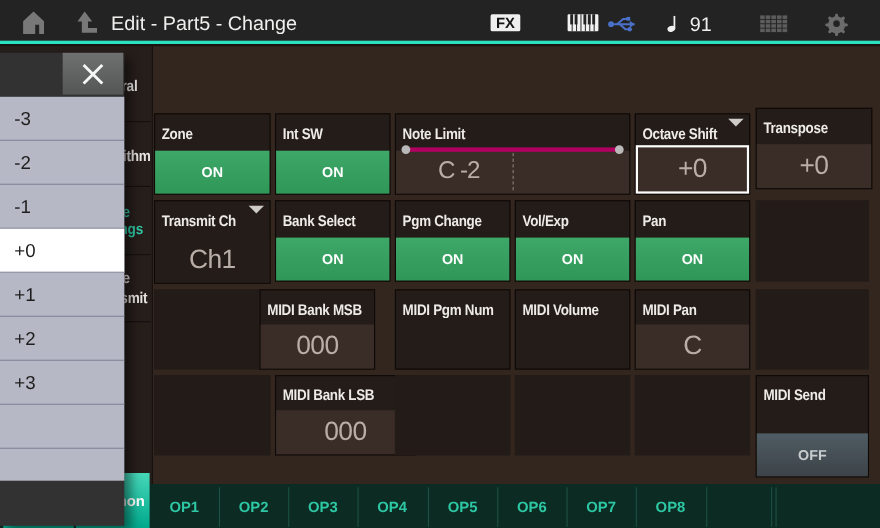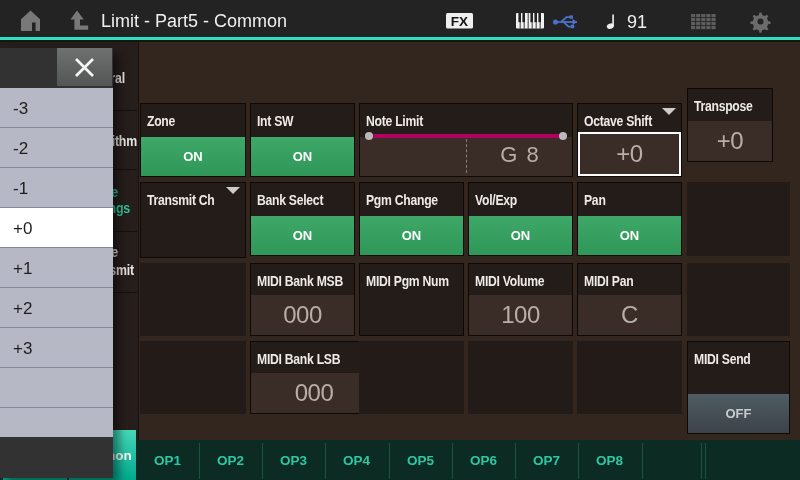--- a/index.html
+++ b/index.html
@@ -37,21 +37,21 @@
   #list{position:absolute;left:0;top:40px;width:113px;height:349px;background:#b6b9c5}
   .li{position:absolute;left:0;width:113px;height:40px;line-height:41px;padding-left:13px;box-sizing:border-box;font-size:17px;color:#1e1e1e;border-bottom:1px solid #82869a}
   .lisel{background:#ffffff}
 </style>
 </head>
 <body>
 
 <div id="topbar"></div>
 <div id="teal"></div>
 <div id="underteal"></div>
-<div id="title">Limit - Part5 - Common</div>
+<div id="title">Edit - Part5 - Change</div>
 <svg class="abs" style="left:0;top:0" width="800" height="37" viewBox="0 0 800 37">
   <path d="M30.5 10.5 L40 19.3 L40 31 L35.6 31 L35.6 22.4 L32 22.4 L32 31 L21 31 L21 19.3 Z" fill="#787878"></path>
   <path d="M77 10.5 L83.8 19.5 L80 19.5 L80 25.4 L88.2 25.4 L88.2 29.7 L74.4 29.7 L74.4 19.5 L70.4 19.5 Z" fill="#787878"></path>
   <rect x="446" y="13" width="27" height="15.5" rx="1.5" fill="#efefef"></rect>
   <text x="459.5" y="25.5" font-size="13.5" font-weight="bold" fill="#141414" text-anchor="middle" font-family="Liberation Sans">FX</text>
 
   <g>
     <rect x="516" y="13" width="28" height="15.5" rx="1" fill="#f2f2f2"></rect>
     <g fill="#232323">
       <rect x="519.7" y="13" width="0.9" height="15.5"></rect>
@@ -134,69 +134,69 @@
   <div class="lbl">Zone</div>
     <div class="btn on">ON</div>
 </div>
 <div class="box" style="left:250px;top:103px;width:105px;height:74px">
   <div class="lbl">Int SW</div>
     <div class="btn on">ON</div>
 </div>
 <div class="box" style="left:359px;top:103px;width:214px;height:74px">
   <div class="lbl">Note Limit</div>
   <div style="position:absolute;left:0;right:0;bottom:0;height:39px;background:#3a2d28"></div>
-  <div style="position:absolute;left:108px;right:2px;bottom:4px;height:35px;display:flex;align-items:center;justify-content:center;font-size:22px;letter-spacing:-1px;color:#b9ada7">G&nbsp;&nbsp;8</div>
+  <div style="position:absolute;left:10px;right:108px;bottom:4px;height:35px;display:flex;align-items:center;justify-content:center;font-size:22px;letter-spacing:-1px;color:#b9ada7">C -2</div>
   <div style="position:absolute;left:106px;bottom:3px;height:34px;width:0;border-left:1px dashed #8a7d76"></div>
   <div style="position:absolute;left:9px;right:9px;top:30px;height:4px;background:#b00060"></div>
   <div style="position:absolute;left:5px;top:28px;width:8px;height:8px;border-radius:50%;background:#b9b9b9"></div>
   <div style="position:absolute;right:5px;top:28px;width:8px;height:8px;border-radius:50%;background:#b9b9b9"></div>
 </div>
 <div class="box" style="left:577px;top:103px;width:105px;height:74px">
   <div class="lbl">Octave Shift</div>
     <div class="tri"></div>
     <div class="val sel">+0</div>
 </div>
-<div class="box" style="left:687px;top:88px;width:86px;height:74px">
+<div class="box" style="left:687px;top:98px;width:106px;height:74px">
   <div class="lbl">Transpose</div>
     <div class="val">+0</div>
 </div>
 
 <div class="box" style="left:140px;top:182px;width:106px;height:76px">
   <div class="lbl">Transmit Ch</div>
     <div class="tri"></div>
+    <div class="val" style="background:#241c18">Ch1</div>
 </div>
 <div class="box" style="left:250px;top:182px;width:105px;height:74px">
   <div class="lbl">Bank Select</div>
     <div class="btn on">ON</div>
 </div>
 <div class="box" style="left:359px;top:182px;width:105px;height:74px">
   <div class="lbl">Pgm Change</div>
     <div class="btn on">ON</div>
 </div>
 <div class="box" style="left:468px;top:182px;width:105px;height:74px">
   <div class="lbl">Vol/Exp</div>
     <div class="btn on">ON</div>
 </div>
 <div class="box" style="left:577px;top:182px;width:105px;height:74px">
   <div class="lbl">Pan</div>
     <div class="btn on">ON</div>
 </div>
 <div class="nob" style="left:687px;top:182px;width:103px;height:74px"></div>
 
 <div class="nob" style="left:140px;top:263px;width:106px;height:73px"></div>
-<div class="box" style="left:250px;top:263px;width:105px;height:73px">
+<div class="box" style="left:236px;top:263px;width:105px;height:73px">
   <div class="lbl">MIDI Bank MSB</div>
     <div class="val">000</div>
 </div>
 <div class="box" style="left:359px;top:263px;width:105px;height:73px">
   <div class="lbl">MIDI Pgm Num</div>
 </div>
 <div class="box" style="left:468px;top:263px;width:105px;height:73px">
   <div class="lbl">MIDI Volume</div>
-    <div class="val">100</div>
 </div>
 <div class="box" style="left:577px;top:263px;width:105px;height:73px">
   <div class="lbl">MIDI Pan</div>
     <div class="val">C</div>
 </div>
 <div class="nob" style="left:687px;top:263px;width:103px;height:73px"></div>
 
 <div class="nob" style="left:140px;top:341px;width:106px;height:73px"></div>
 <div class="box" style="left:250px;top:341px;width:128px;height:73px">
   <div class="lbl">MIDI Bank LSB</div>

